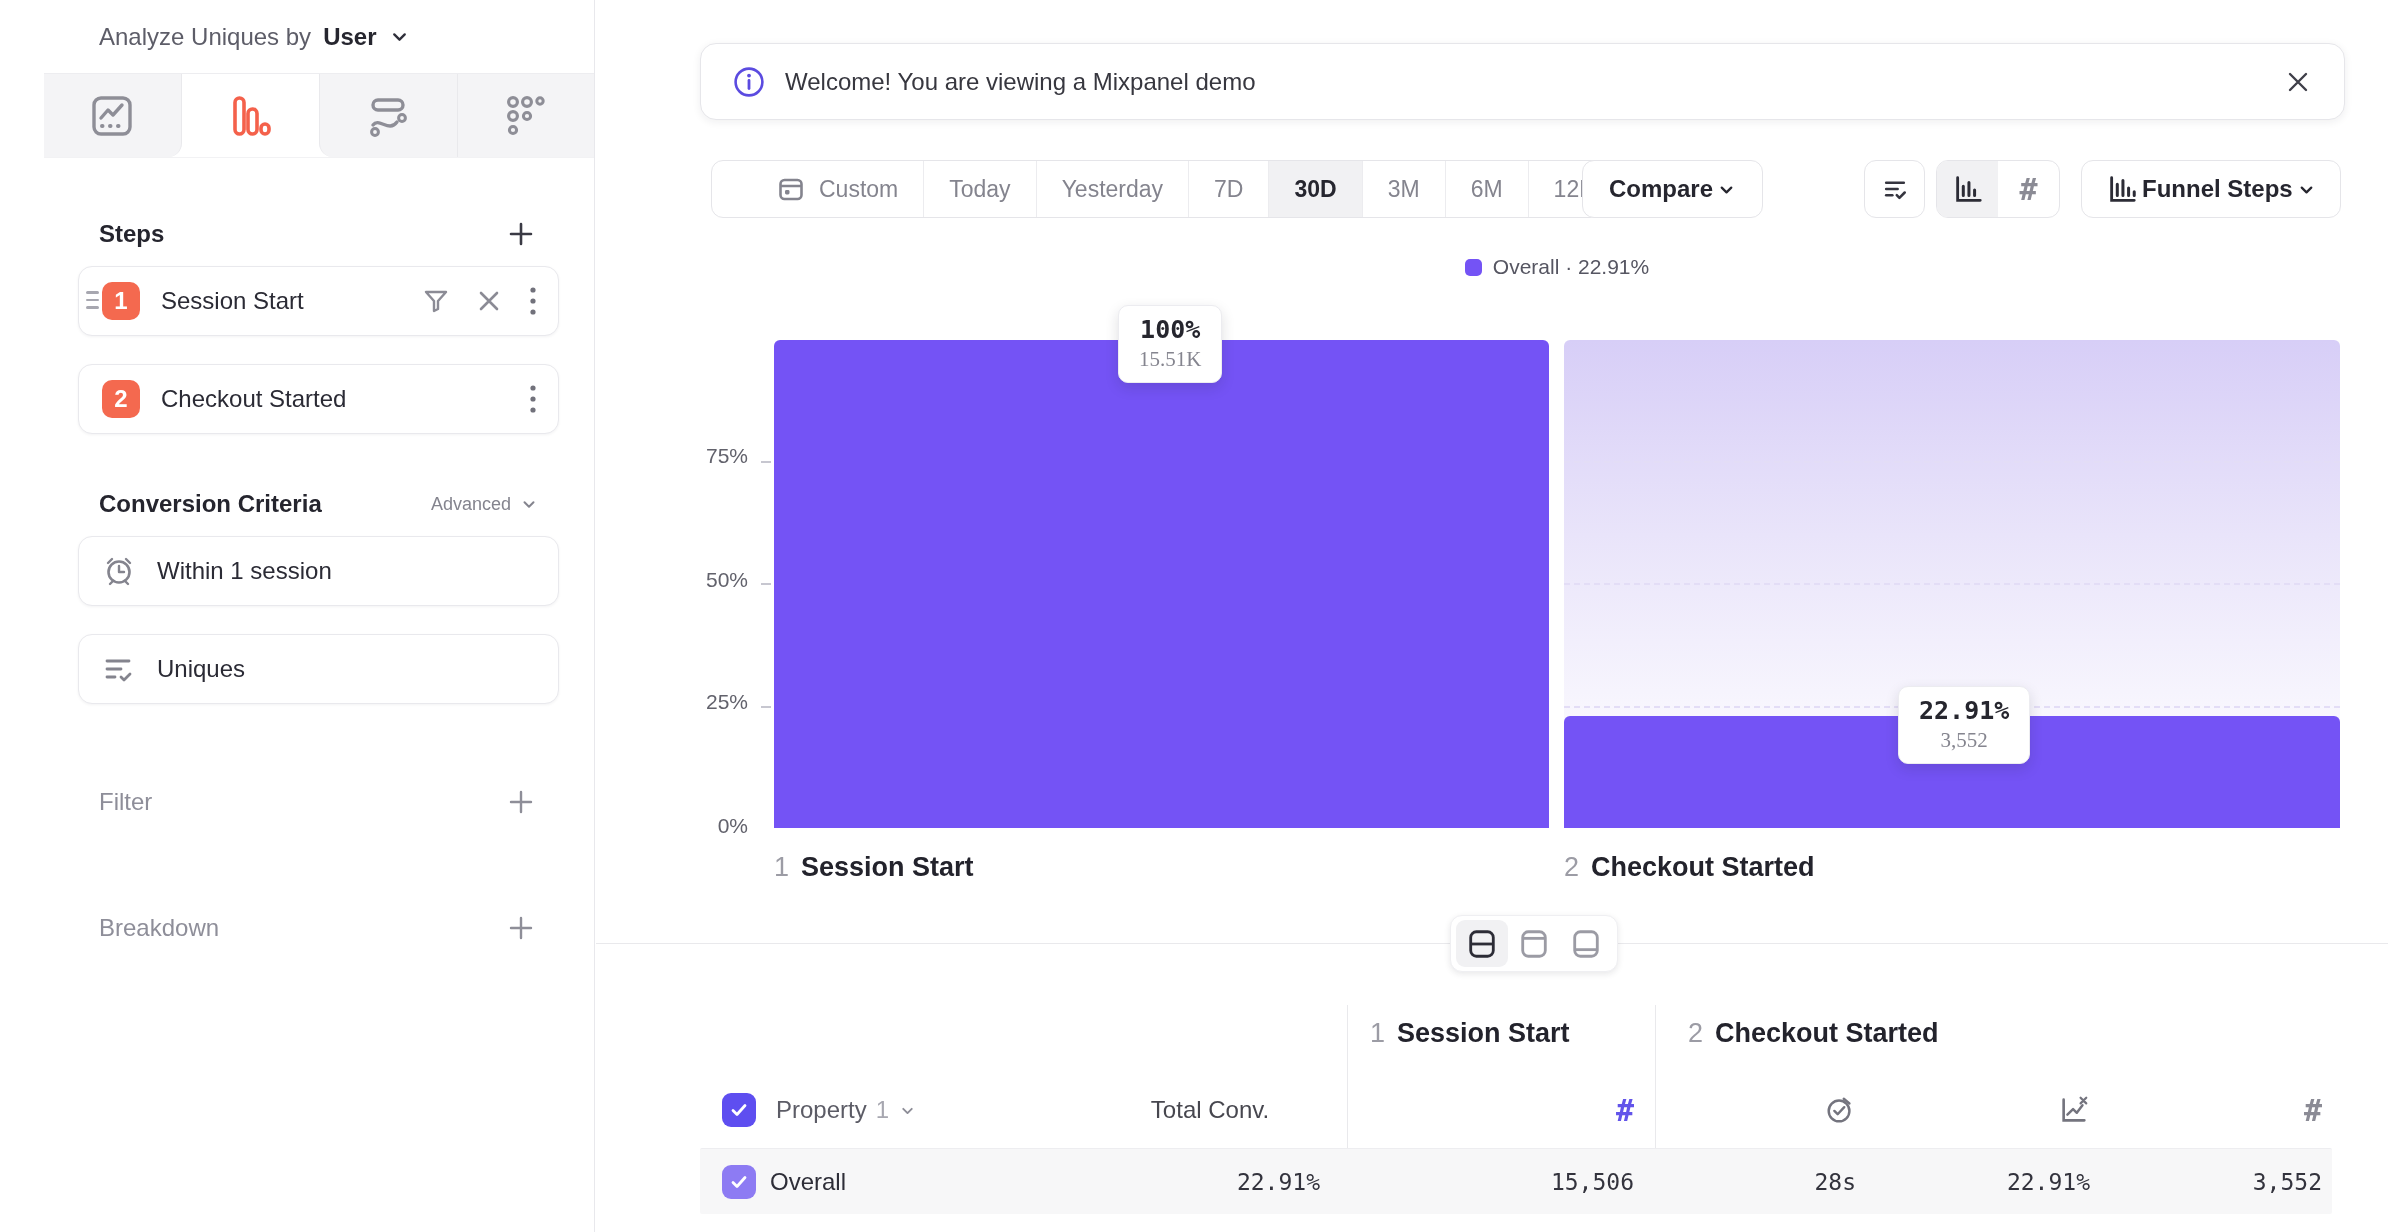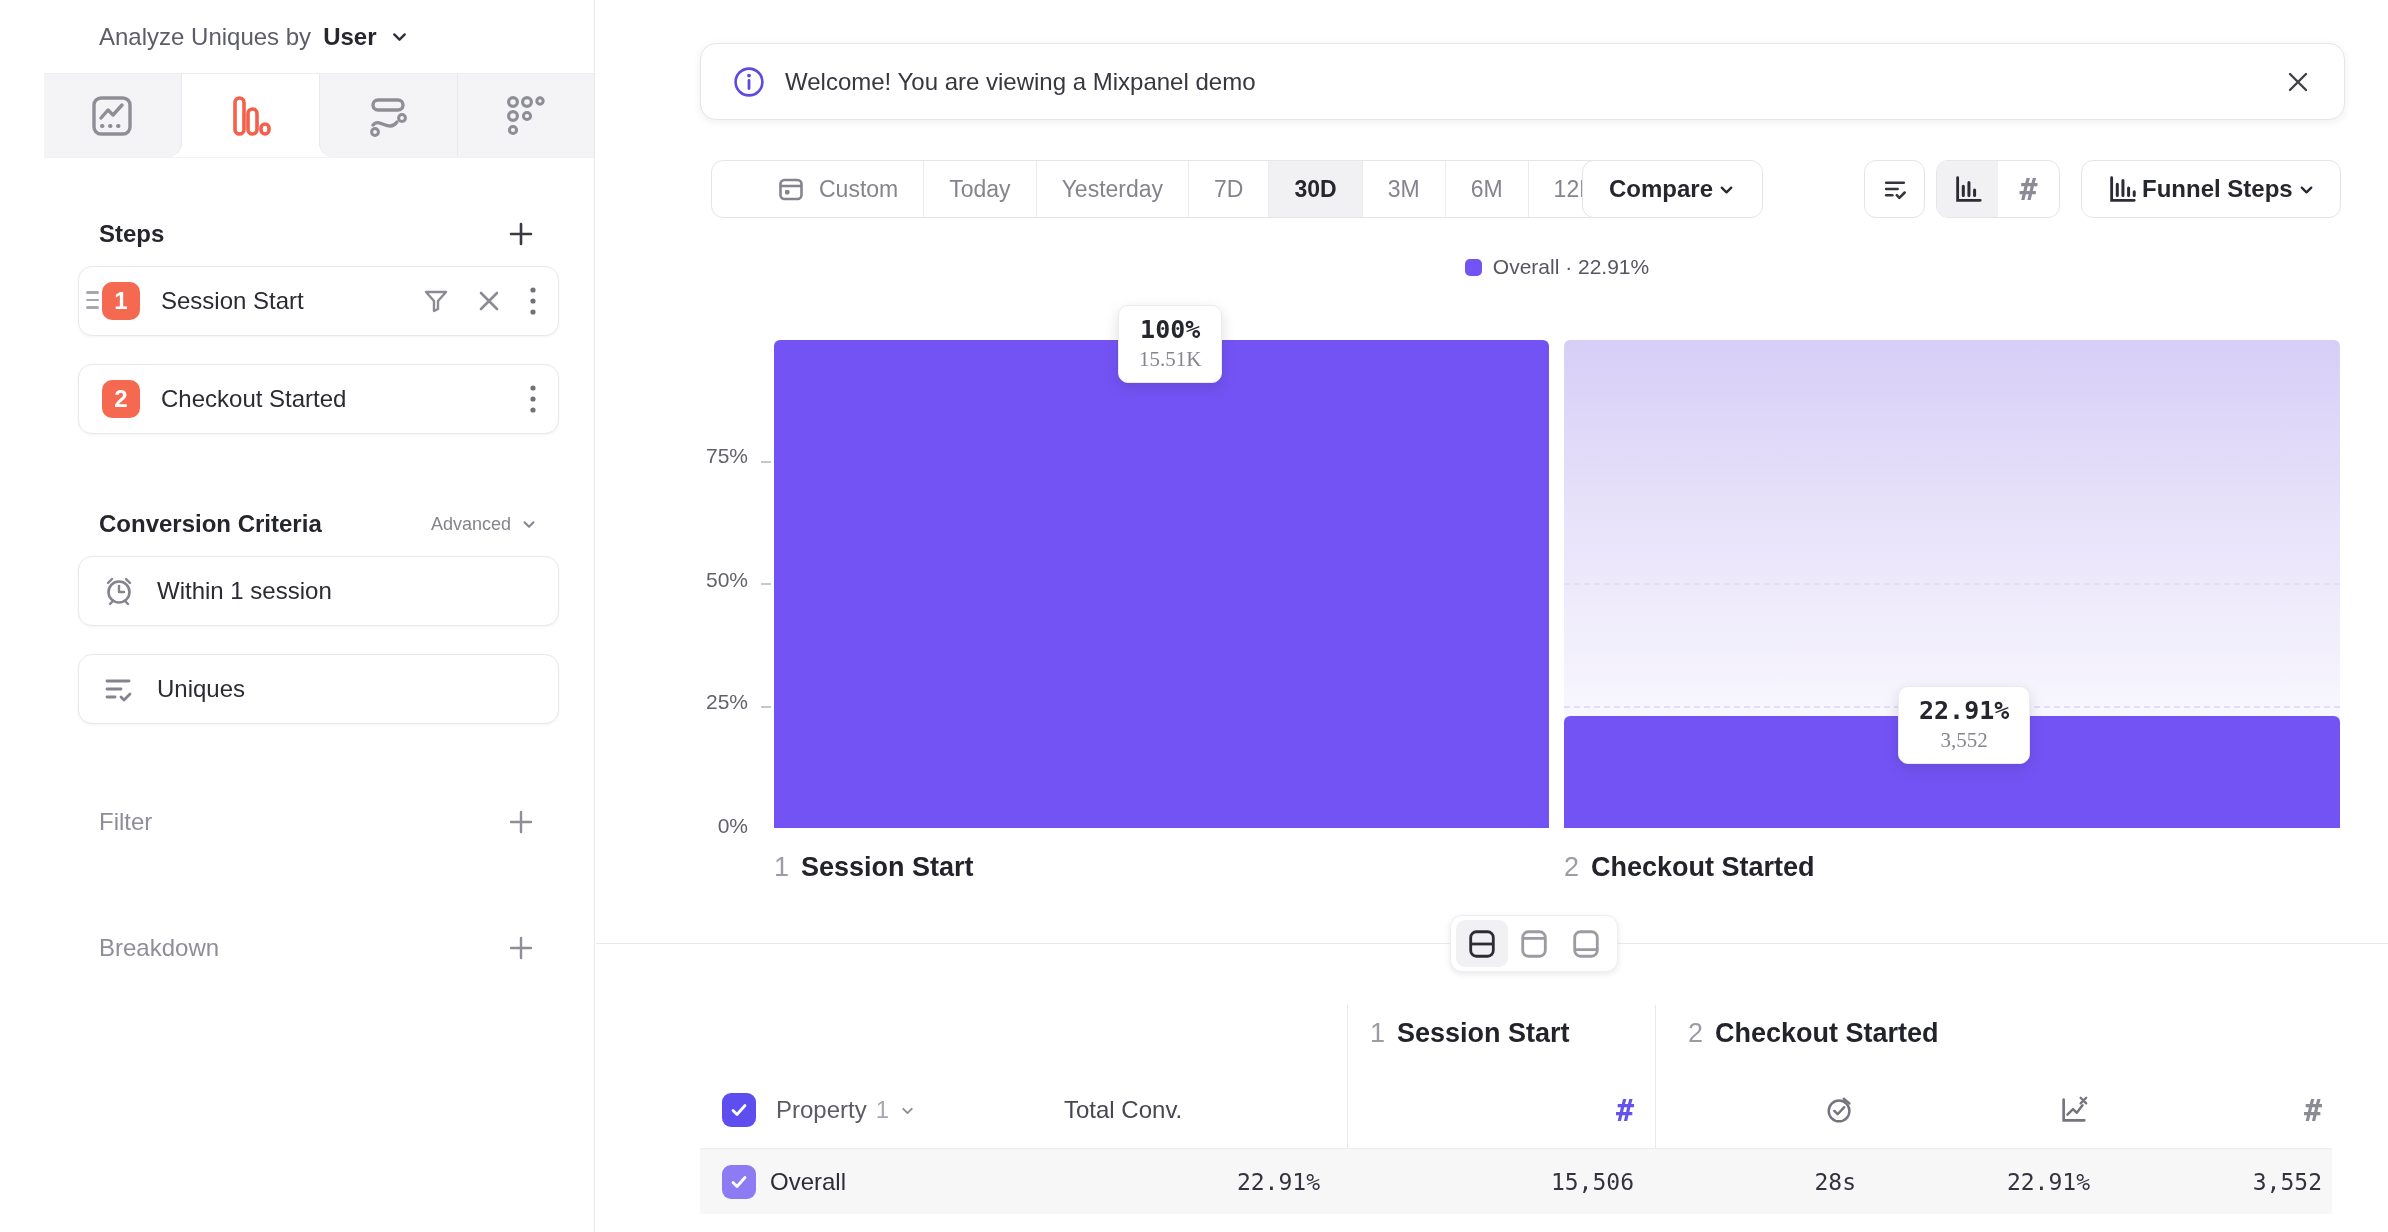--- a/index.html
+++ b/index.html
@@ -251,21 +251,21 @@
       <span class="card-icons">
         <svg width="10" height="32" viewBox="0 0 10 32">
             <circle cx="5" cy="5" r="2.6" fill="#71717b"></circle>
             <circle cx="5" cy="16" r="2.6" fill="#71717b"></circle>
             <circle cx="5" cy="27" r="2.6" fill="#71717b"></circle>
           </svg>
       </span>
     </div>
   </div>
 
-  <div class="sb-section" style="margin-top: 70px;">
+  <div class="sb-section" style="margin-top: 50px;">
     <div class="sec-head">
       <span class="sec-title">Conversion Criteria</span>
       <span class="advanced">
         <span>Advanced</span>
         <svg width="18" height="18" viewBox="0 0 20 20">
             <path d="M5 8l5 5 5-5" fill="none" stroke="#84848e" stroke-width="2.2" stroke-linecap="round" stroke-linejoin="round"></path>
           </svg>
       </span>
     </div>
 
@@ -484,21 +484,21 @@
   </span>
   <span style="display:flex;align-items:center;cursor:pointer;">
     <span class="prop-label">Property</span>
     <span class="prop-num">1</span>
     <svg width="17" height="17" viewBox="0 0 20 20" style="margin-left:10px;">
         <path d="M5 8l5 5 5-5" fill="none" stroke="#8d8d97" stroke-width="2.2" stroke-linecap="round" stroke-linejoin="round"></path>
       </svg>
   </span>
 </div>
 
-<div class="right-cell subhead-cell" style="left: 1064px; width: 220px; justify-content: flex-start;">
+<div class="right-cell subhead-cell" style="left: 1100px; width: 220px; justify-content: center;">
   <span class="colhead">Total Conv.</span>
 </div>
 
 <div class="right-cell subhead-cell" style="left: 1420px; width: 214px; justify-content: flex-end;">
   <span class="hash purple">#</span>
 </div>
 
 <div class="right-cell subhead-cell" style="left: 1660px; width: 196px; justify-content: flex-end;">
   <svg width="32" height="32" viewBox="0 0 34 34">
     <circle cx="16" cy="18" r="11" fill="none" stroke="#74747e" stroke-width="2.6"></circle>

